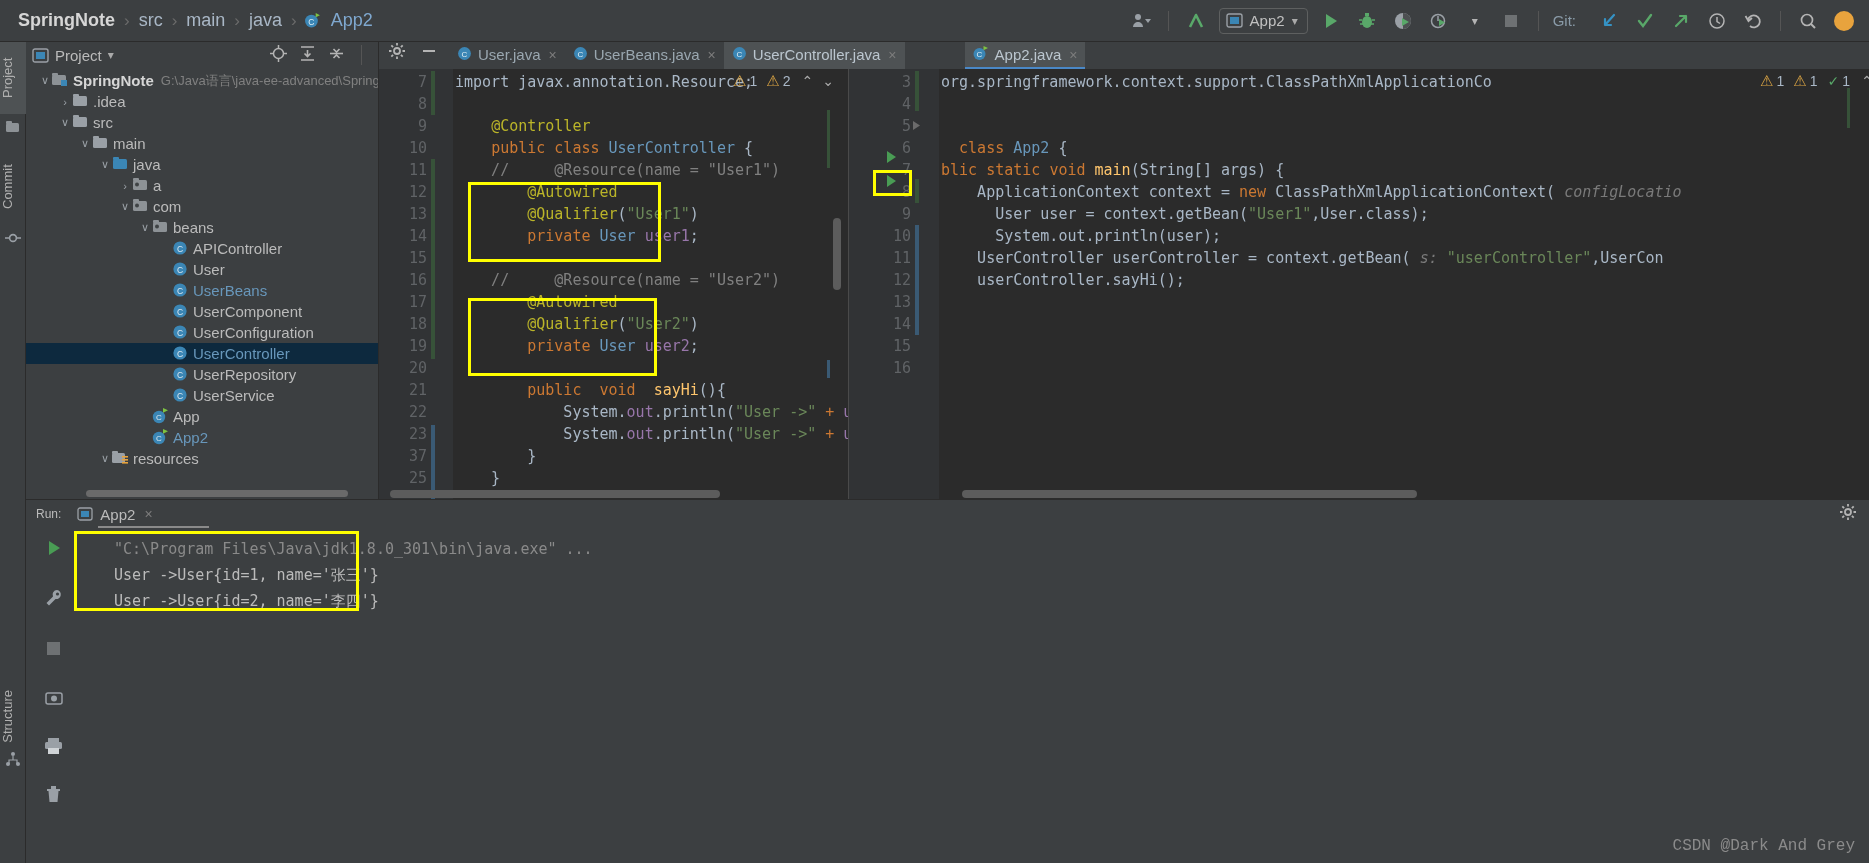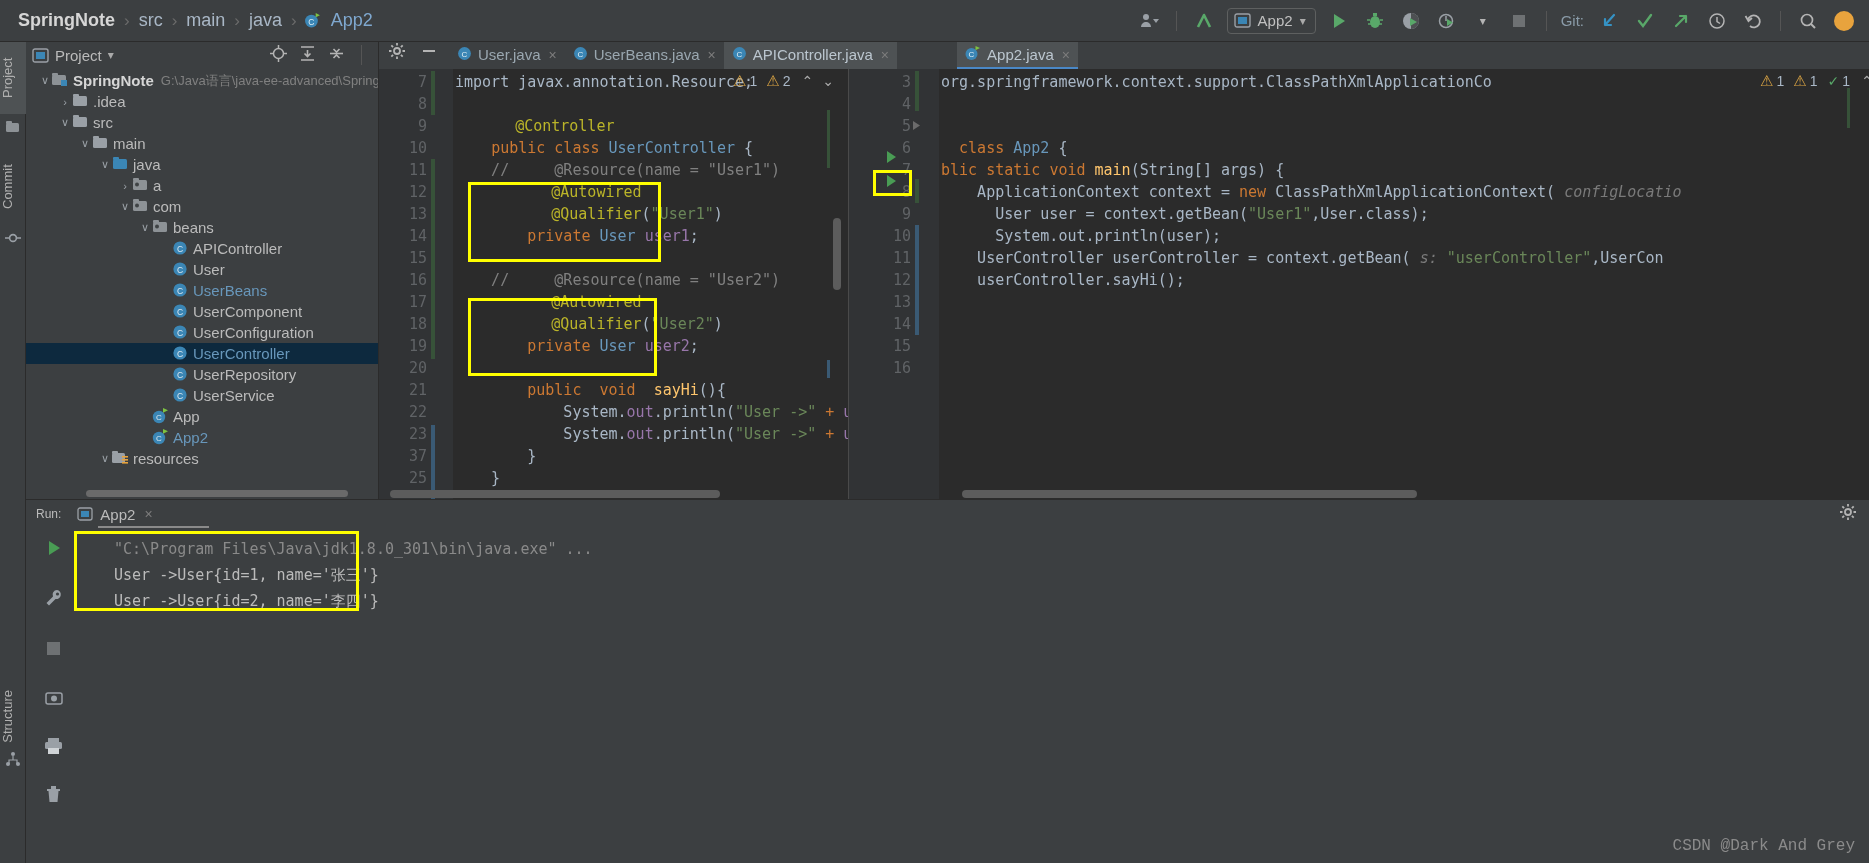--- a/index.html
+++ b/index.html
@@ -23,21 +23,21 @@
   .crumb.bold { font-weight: bold; color: #d6d6d6; }
   .crumb-sep { color: #6b6b6b; font-size: 17px; padding: 0 3px; }
   .nav-right { margin-left: auto; display: flex; align-items: center; gap: 10px; padding-right: 12px; }
   .tb-ico { width: 26px; height: 26px; display: flex; align-items: center; justify-content: center; color: #b4b4b4; }
   .vsep { width: 1px; height: 20px; background: #555; margin: 0 4px; }
   .runconfig {
     display: flex; align-items: center; gap: 7px;
     border: 1px solid #5e6060; border-radius: 4px; padding: 3px 9px 3px 6px; height: 26px;
     color: #c0c0c0; font-size: 15px;
   }
-  .gitlabel { color: #8a9ba8; font-size: 15px; margin-right: 2px; }
+  .gitlabel { color: #8a9ba8; font-size: 15px; margin-right: 10px; }
 
   
   .leftstrip {
     position: absolute; left: 0; top: 42px; width: 26px; height: 821px;
     background: #3c3f41; border-right: 1px solid #2b2b2b;
   }
   .vtab {
     position: absolute; left: 0; width: 26px;
     writing-mode: vertical-rl; text-orientation: mixed;
     transform: rotate(180deg);
@@ -101,21 +101,21 @@
   }
   .gut .ln { height: 22px; line-height: 22px; padding-right: 8px; }
   .gutmark { position: absolute; left: 56px; top: 0; bottom: 0; width: 18px; background: #313335; }
   .codearea {
     position: absolute; left: 0; top: 0; right: 0; bottom: 0;
     font-family: "DejaVu Sans Mono", monospace; font-size: 15px; padding-top: 2px;
   }
   .cl { height: 22px; line-height: 22px; white-space: pre; }
   
   .kw { color: #cc7832; }
-  .ann { color: #bbb529; margin-left: 24px; }
+  .ann { color: #bbb529; }
   .str { color: #6a8759; }
   .cmt { color: #808080; }
   .cls { color: #6897bb; }
   .fld { color: #9876aa; }
   .txt { color: #a9b7c6; }
   .mth { color: #ffc66d; }
   .hint { color: #7a7a7a; font-style: italic; }
 
   .hlbox { position: absolute; border: 3px solid #ffff00; pointer-events: none; }
   .greenbar { position: absolute; width: 4px; background: #375239; }
@@ -572,21 +572,21 @@
             <text x="7.5" y="11" font-size="8" fill="#e0eef5" text-anchor="middle" font-family="Liberation Sans">C</text>
           </svg></span>
       <span>UserBeans.java</span>
       <span class="xclose">×</span>
     </div>
     <div class="etab active">
       <span><svg width="15" height="15" viewBox="0 0 15 15">
             <circle cx="7.5" cy="7.5" r="6.4" fill="#3b86b5"></circle>
             <text x="7.5" y="11" font-size="8" fill="#e0eef5" text-anchor="middle" font-family="Liberation Sans">C</text>
           </svg></span>
-      <span>APIController.java</span>
+      <span>UserController.java</span>
       <span class="xclose">×</span>
     </div>
     <div style="width:60px;"></div>
     <div class="etab active current">
       <span><svg width="16" height="15" viewBox="0 0 16 15">
             <circle cx="6.5" cy="8" r="6" fill="#3b86b5"></circle>
             <text x="6.5" y="11.2" font-size="8" fill="#e0eef5" text-anchor="middle" font-family="Liberation Sans">C</text>
             <path d="M10.5 0 L15 2 L10.5 4.2 Z" fill="#7ec242"></path>
           </svg></span>
       <span>App2.java</span>

